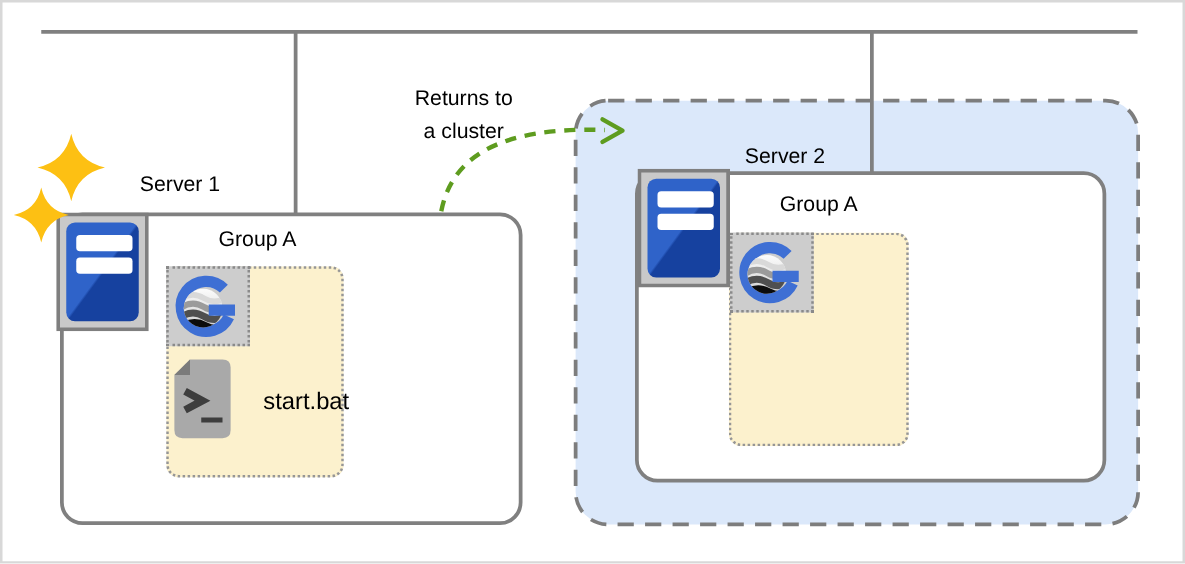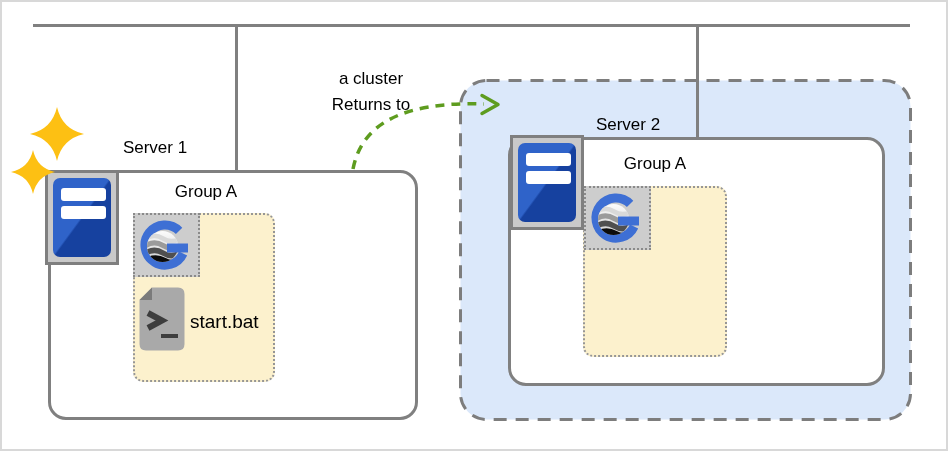--- a/index.html
+++ b/index.html
@@ -38,26 +38,26 @@
   #g-icon-2{left:584px; top:186px; width:67px; height:64px;}
   .server-icon-wrap{position:absolute; width:74px; height:95px;}
   #server-icon-1{left:45px; top:170px;}
   #server-icon-2{left:510px; top:135px;}
   #batch-icon{left:137px; top:286px; width:50px; height:66px;}
   #sparkles{left:8px; top:103px; width:80px; height:98px;}
   .lbl{
     position:absolute; font-size:17px; line-height:22px; color:#000;
     text-align:center; white-space:nowrap;
   }
-  #server1-label{left:95px;  top:137px; width:120px;}
+  #server1-label{left:84px;  top:137px; width:120px;}
   #server2-label{left:568px; top:114px; width:120px;}
   #group1-label{left:146px; top:181px; width:120px;}
   #group2-label{left:595px; top:153px; width:120px;}
   #returns-label{left:286px; top:66px; width:170px; line-height:26px;}
-  #startbat-label{left:190px; top:311px; width:110px; text-align:left; font-size:19px;}
+  #startbat-label{left:190px; top:311px; width:110px; text-align:center; font-size:19px;}
 </style>
 </head>
 <body>
 
 <svg width="0" height="0" style="position:absolute" aria-hidden="true">
   <defs>
     <linearGradient id="srvgrad" x1="0" y1="0" x2="1" y2="1">
       <stop offset="0" stop-color="#2f63c9"></stop>
       <stop offset="0.49" stop-color="#2f63c9"></stop>
       <stop offset="0.51" stop-color="#16419f"></stop>
@@ -135,22 +135,22 @@
     <path d="M15 1.5 L15 14 L2.5 14 Z" fill="#7b7b7b"></path>
     <path d="M11 27 L25 34.5 L11 42" stroke="#3d3d3d" stroke-width="6" fill="none"></path>
     <rect x="24" y="48" width="17" height="4" fill="#3d3d3d"></rect>
   </svg>
 
   <div class="lbl" id="server1-label">Server 1</div>
   <div class="lbl" id="server2-label">Server 2</div>
   <div class="lbl" id="group1-label">Group A</div>
   <div class="lbl" id="group2-label">Group A</div>
   <div class="lbl" id="returns-label">
+    <span style="display:block">Returns to</span>
     <span style="display:block">a cluster</span>
-    <span style="display:block">Returns to</span>
   </div>
   <div class="lbl" id="startbat-label">start.bat</div>
 
   <svg id="sparkles" class="abs" viewBox="0 0 80 98">
     <path d="M49 4 Q54 26 76 31 Q54 36 49 58 Q44 36 22 31 Q44 26 49 4 Z" style="fill:var(--sparkle-gold,#fdc013);"></path>
     <path d="M25 47 Q29 65 47 69 Q29 73 25 91 Q21 73 3 69 Q21 65 25 47 Z" style="fill:var(--sparkle-gold,#fdc013);"></path>
   </svg>
 
 </div>
 

